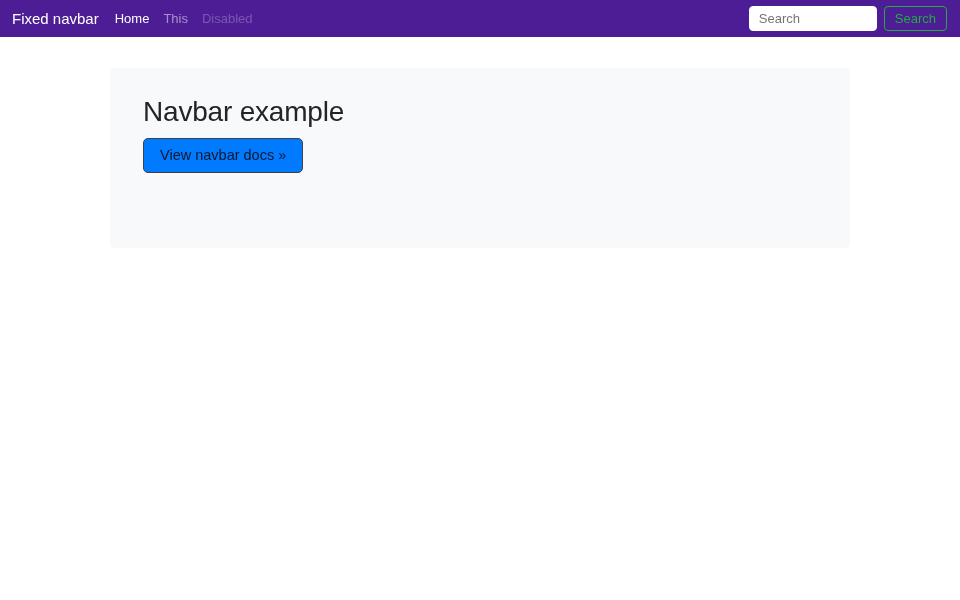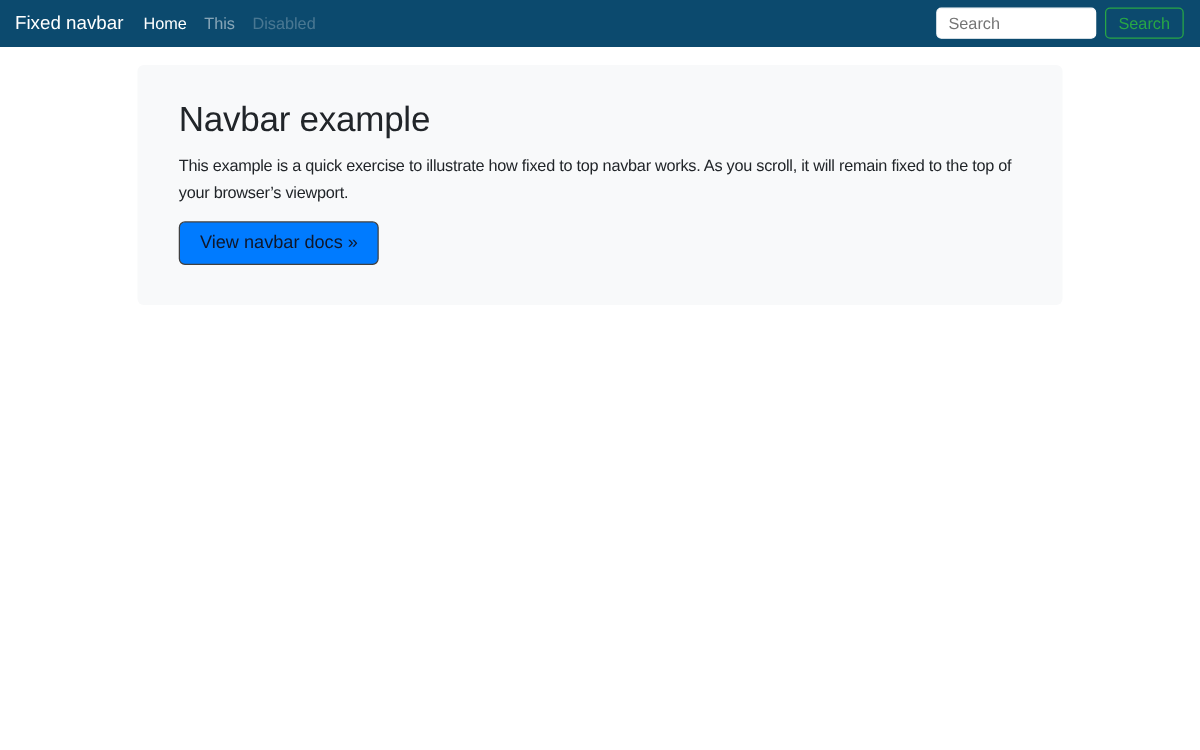--- a/index.html
+++ b/index.html
@@ -8,21 +8,21 @@
     height: 600px;
     background: #ffffff;
     font-family: "Liberation Sans", sans-serif;
     -webkit-font-smoothing: antialiased;
   }
   
   .navbar {
     position: fixed;
     top: 0; left: 0; right: 0;
     height: 37px;
-    background: #0c4a6e;
+    background: #4c1d95;
     display: flex;
     align-items: center;
     padding: 0 13px 0 12px;
     z-index: 10;
   }
   .navbar-brand {
     color: #ffffff;
     font-size: 15px;
     font-weight: 400;
     text-decoration: none;
@@ -70,21 +70,21 @@
     border: 1px solid #28a745;
     border-radius: 4px;
     color: #28a745;
     font-size: 13px;
     font-family: "Liberation Sans", sans-serif;
     cursor: pointer;
   }
   
   .container {
     width: 740px;
-    margin: 0 auto;
+    margin: 16px auto;
     padding-top: 52px;
   }
   .jumbotron {
     background: #f8f9fa;
     border-radius: 5px;
     padding: 27px 33px 32px 33px;
     min-height: 180px;
   }
   .jumbotron h1 {
     font-size: 28px;
@@ -129,16 +129,15 @@
   </div>
   <form class="search-form">
     <input class="search-input" type="text" placeholder="Search" style="">
     <button class="search-btn" type="submit">Search</button>
   </form>
 </nav>
 
 <main class="container">
   <div class="jumbotron">
     <h1>Navbar example</h1>
-    <p class="lead">This example is a quick exercise to illustrate how fixed to top navbar works. As you scroll, it will remain fixed to the top of your browser’s viewport.</p>
     <a class="btn-primary">View navbar docs »</a>
   </div>
 </main>
 
 </body></html>

